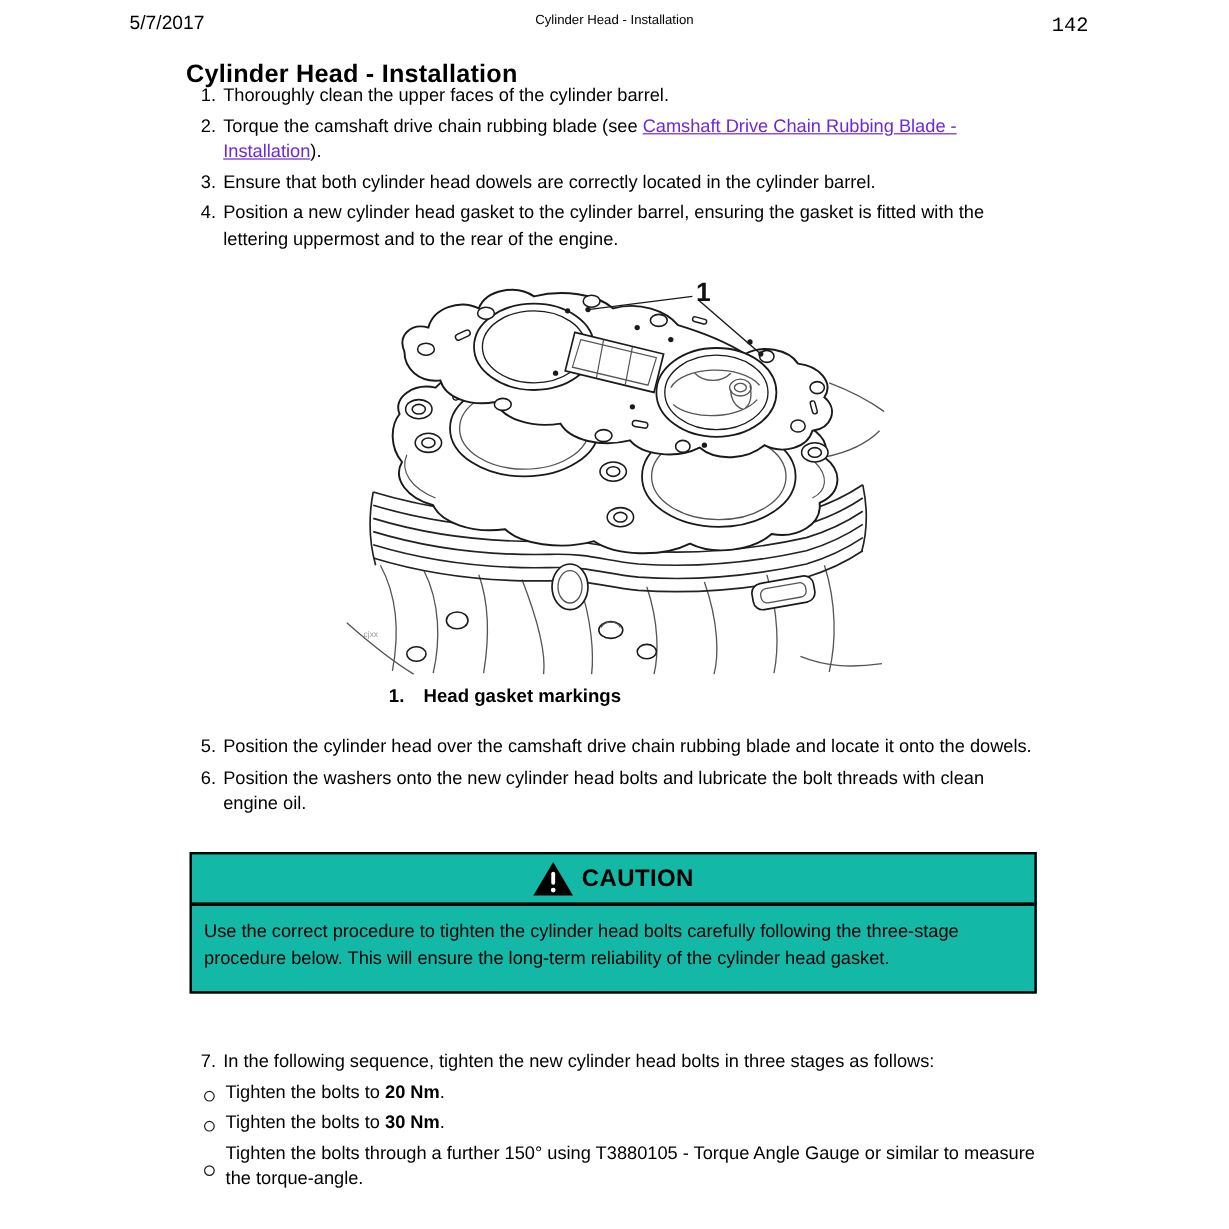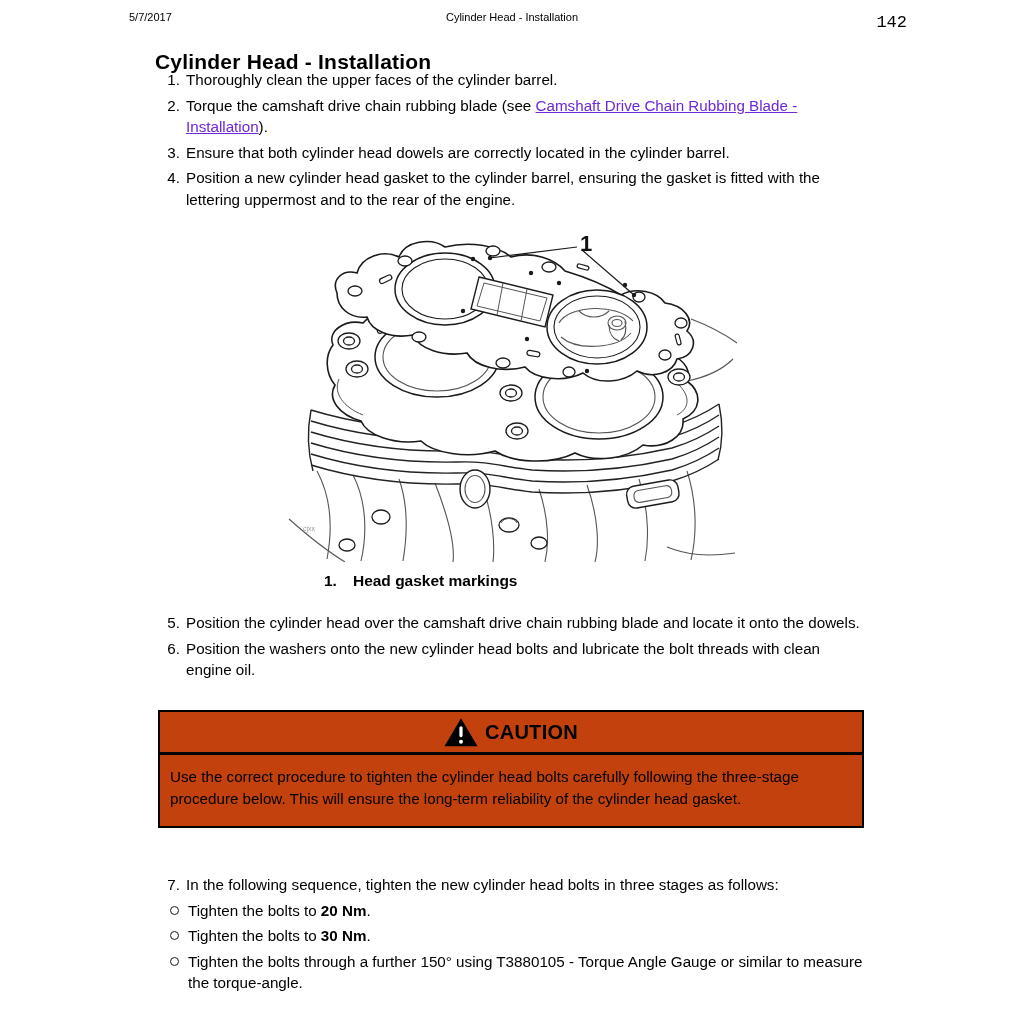--- a/index.html
+++ b/index.html
@@ -2,43 +2,43 @@
 <html><head>
 <meta charset="utf-8">
 <style>
   html,body{margin:0;padding:0;}
   body{
     width:1024px;height:1024px;position:relative;background:#ffffff;
     font-family:"Liberation Sans","DejaVu Sans",sans-serif;color:#000;
     overflow:hidden;
   }
   
-  .run-date{position:absolute;left:129px;top:11px;font-size:11px;}
+  .run-date{position:absolute;left:108px;top:11px;font-size:16px;}
   .run-title{position:absolute;left:0;right:0;top:11px;text-align:center;font-size:11px;}
   .run-page{position:absolute;right:117px;top:13px;font-size:17px;font-family:Liberation Mono, monospace;}
   
   .page-title{position:absolute;left:155px;top:36px;font-size:21px;font-weight:bold;letter-spacing:.2px;}
   
   .steps{position:absolute;left:155px;width:714px;font-size:15.2px;line-height:21.5px;}
   .steps-a{top:69px;} .steps-b{top:612px;} .steps-c{top:874px;}
   .step{display:flex;margin-bottom:4px;}
   .step-num{width:25px;text-align:right;margin-right:6px;flex-shrink:0;}
   .step-text{flex:1;}
   a.doclink{color:#6d28d9;text-decoration:underline;cursor:pointer;}
   .bold{font-weight:bold;}
   
-  .bullet{display:flex;margin-bottom:4px;padding-left:15px;}
+  .bullet{display:flex;margin-bottom:4px;padding-left:15px;align-items:center;}
   .bullet-dot{width:7px;height:7px;border:1.5px solid #1a1a1a;border-radius:50%;
     margin:6px 9px 0 0;flex-shrink:0;background:#fff;}
   
   .figure{position:absolute;left:287px;top:227px;width:450px;height:335px;}
   .figure-caption{position:absolute;left:324px;top:572px;font-size:15.5px;font-weight:bold;}
   .figure-caption .cap-num{margin-right:16px;}
   
-  .caution{position:absolute;left:158px;top:710px;width:702px;border:2px solid #000;background:#c2410c;}
+  .caution{position:absolute;left:158px;top:710px;width:702px;border:2px solid #000;background:#14b8a6;}
   .caution-head{display:flex;align-items:center;justify-content:center;gap:7px;
     height:40px;border-bottom:3px solid #000;}
   .caution-label{font-size:20px;font-weight:bold;letter-spacing:.3px;}
   .caution-body{padding:4px 10px 10px 10px;}
   .caution-body p{margin:7px 0;font-size:15.2px;line-height:21.5px;}
 </style>
 </head>
 <body>
 
 <div class="run-date">5/7/2017</div>

